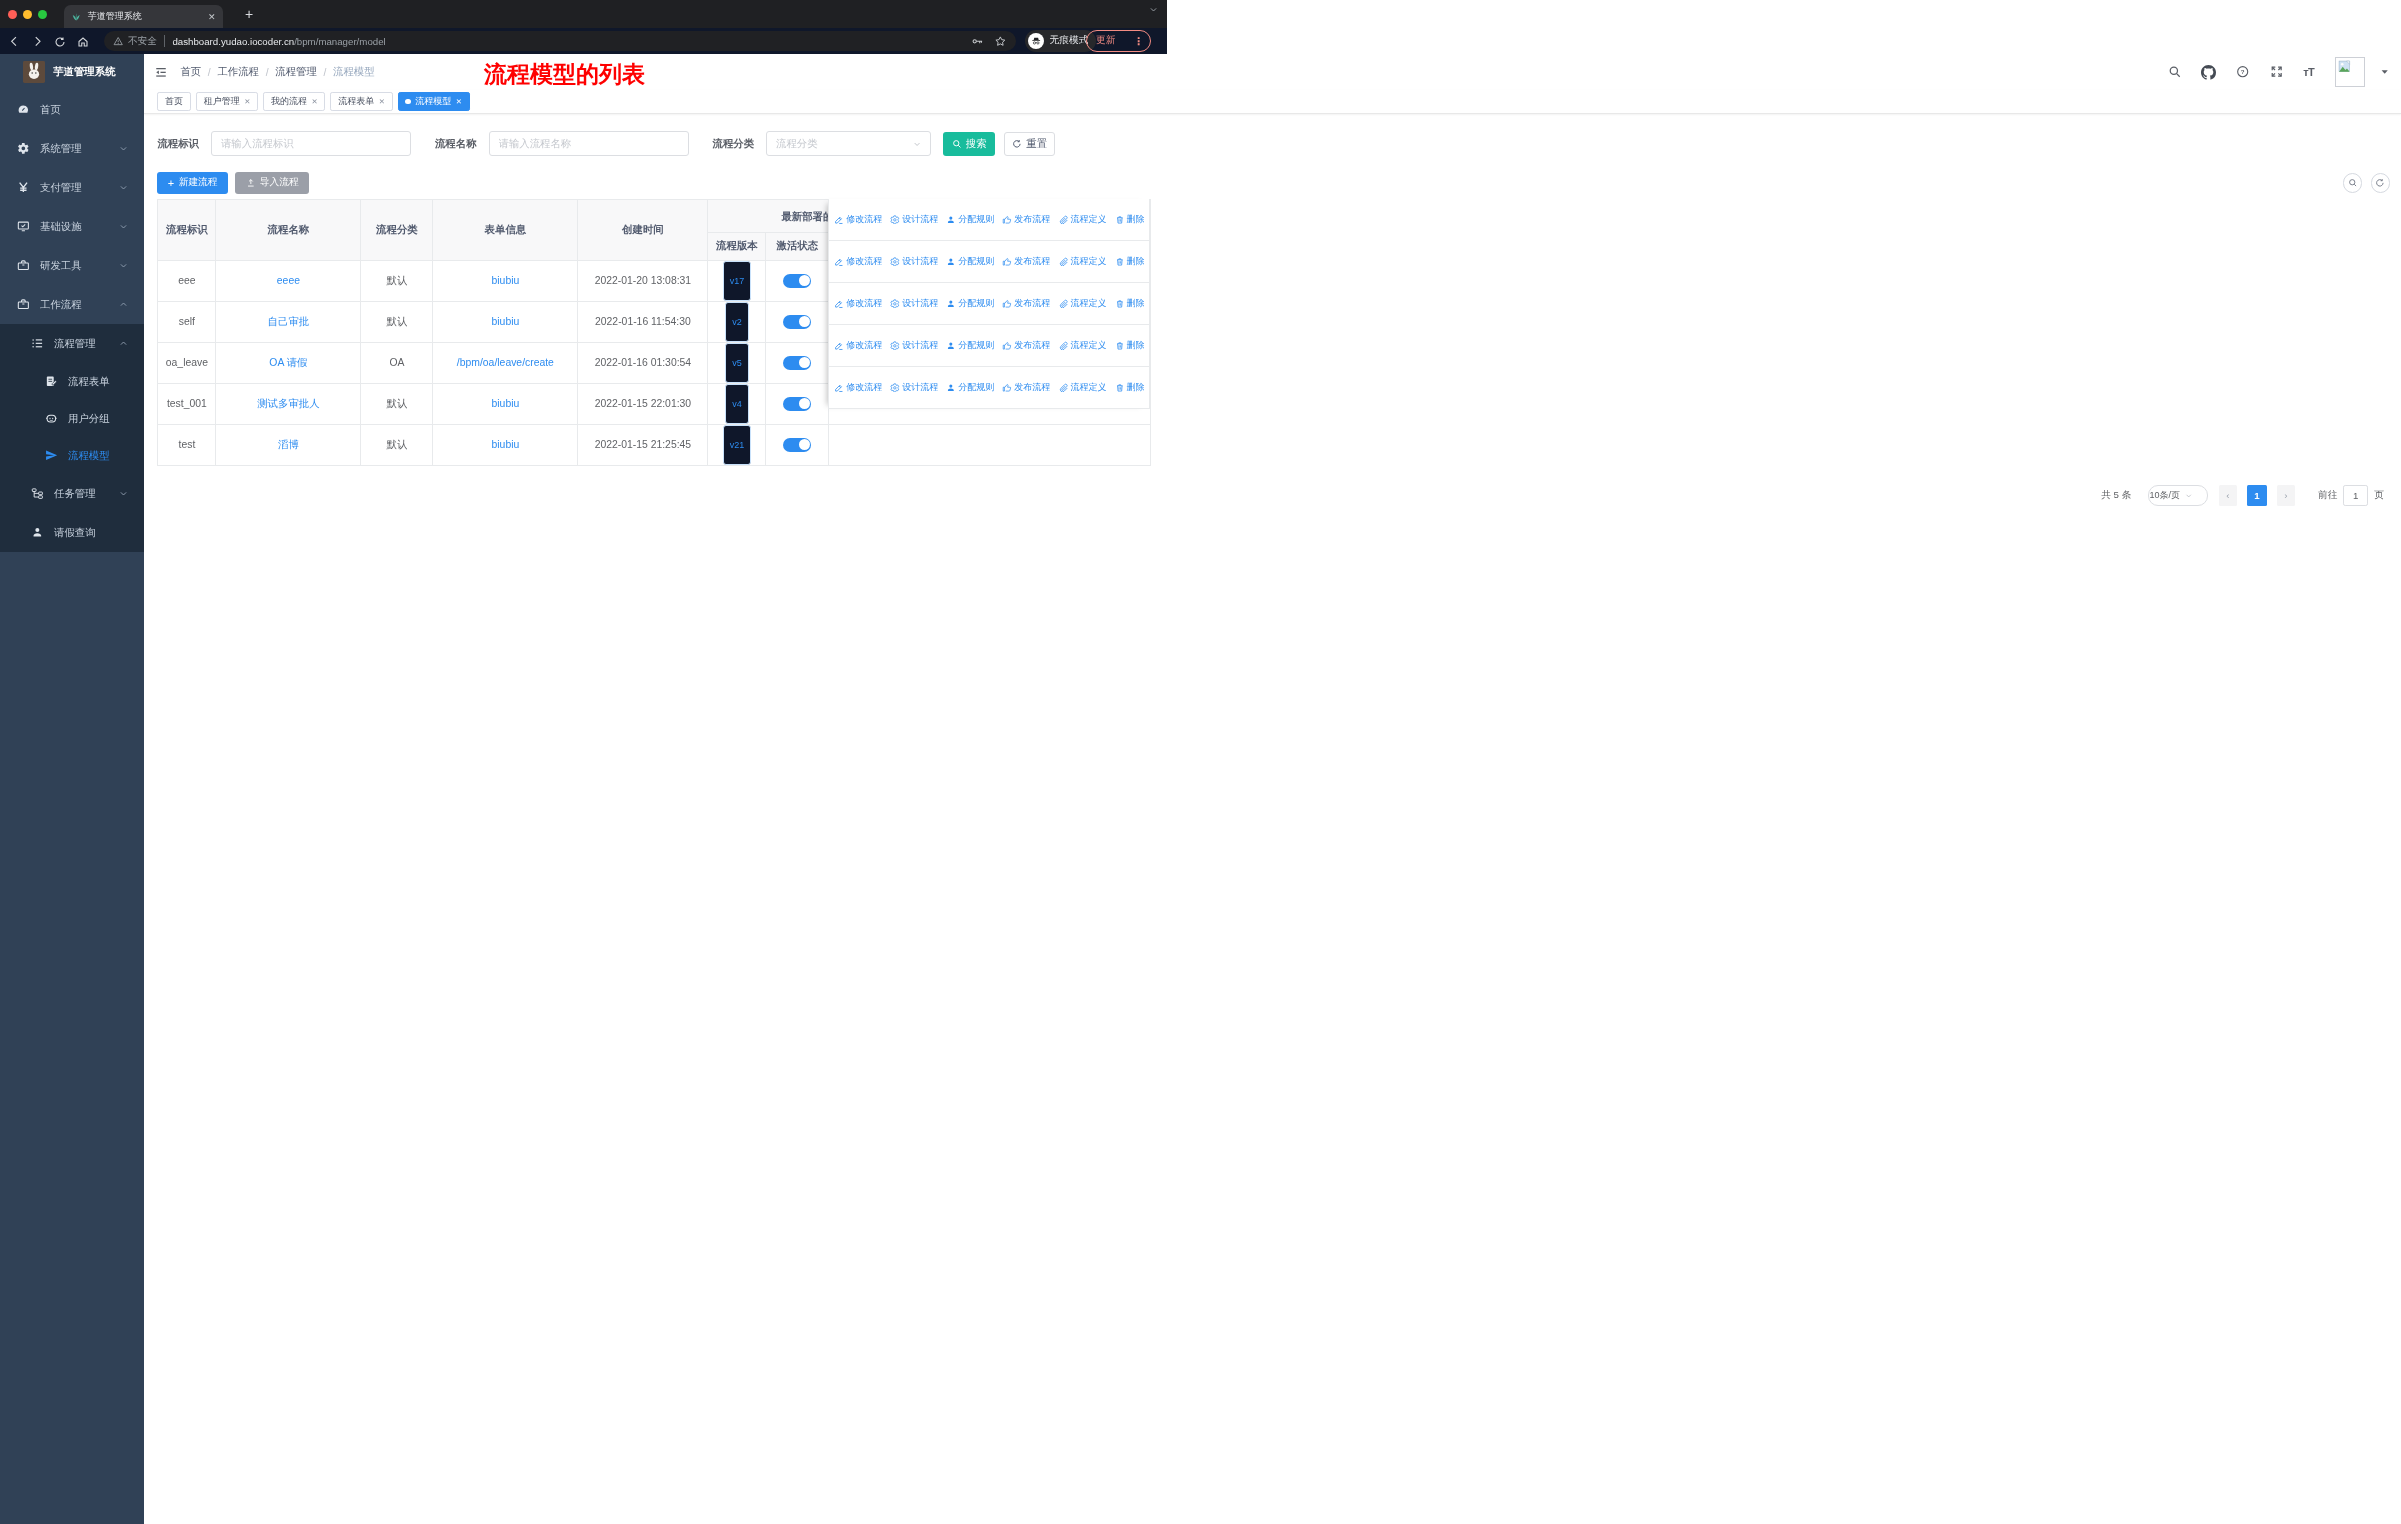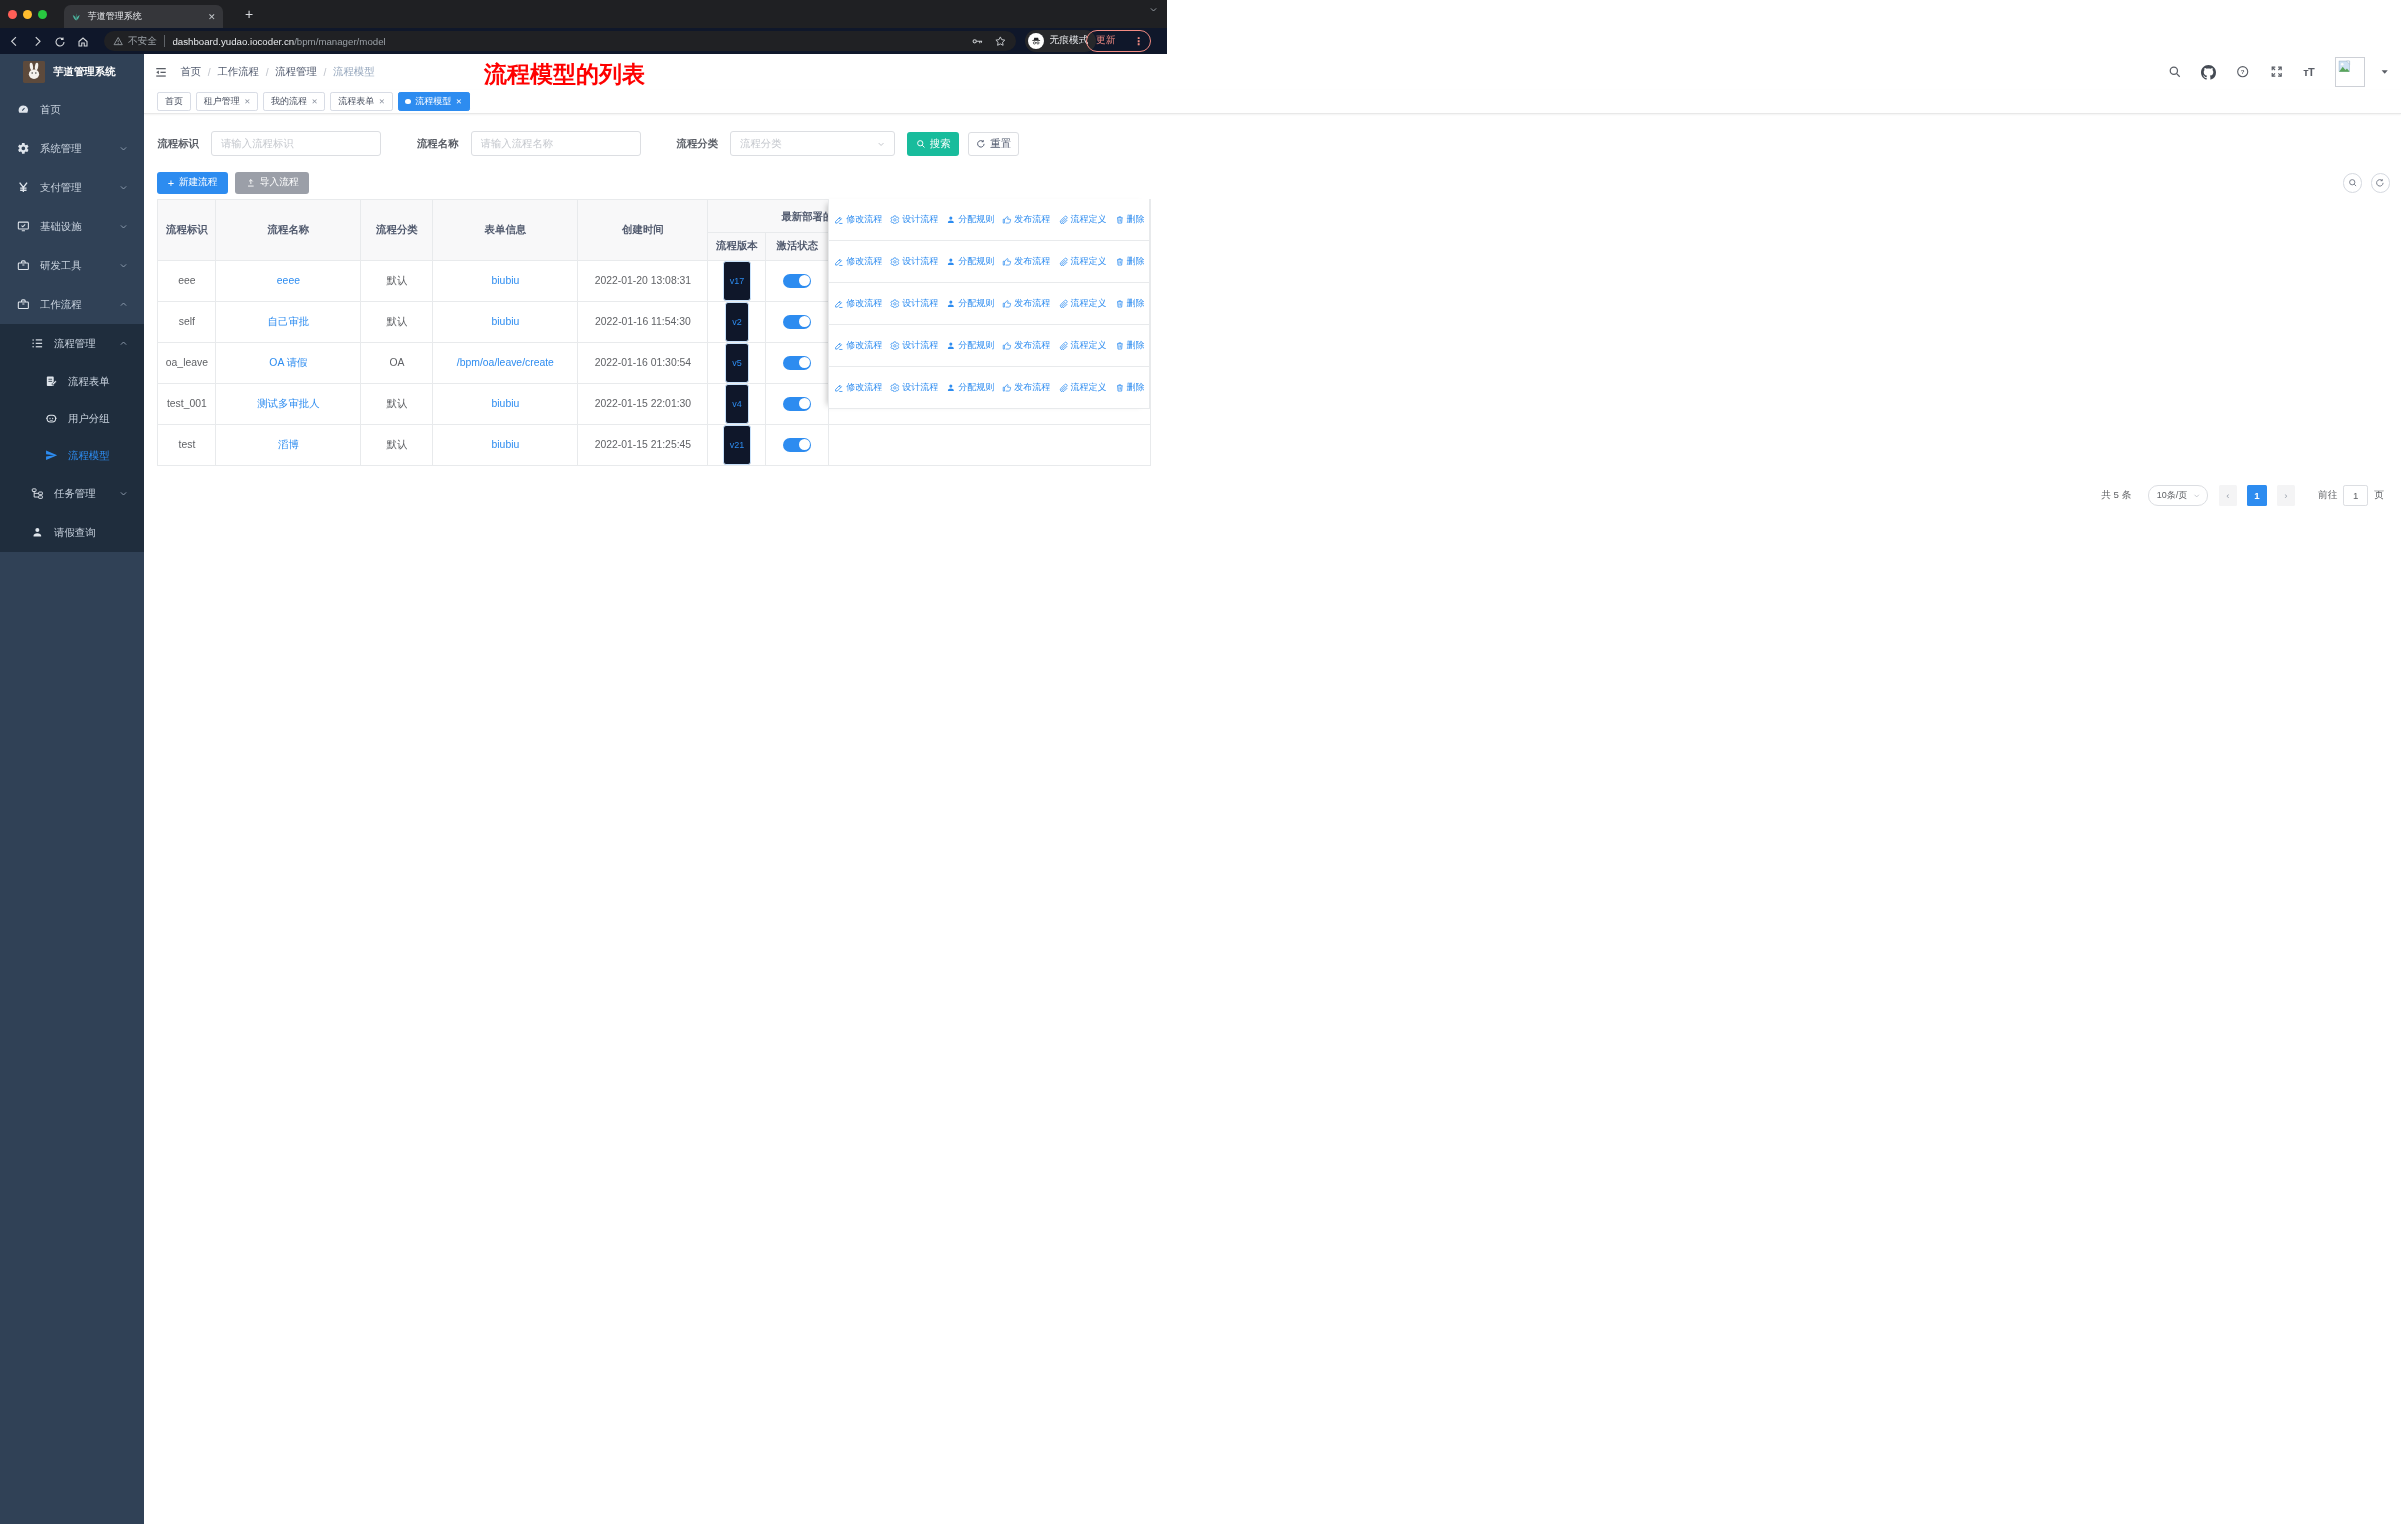--- a/index.html
+++ b/index.html
@@ -79,22 +79,22 @@
     font-size:9px; display:flex; align-items:center; gap:4.5px; padding:0 6.7px; cursor:pointer; }
   .tag .tclose { font-size:7.4px; color:#8c93a0; }
   .tag.active { background:#2d8cf0; border-color:#2d8cf0; color:#fff; }
   .tag.active .tclose { color:#fff; }
   .tag-dot { width:5.2px; height:5.2px; border-radius:50%; background:#fff; }
 
   .content { position:relative; padding:12.7px 17px 0 13.4px; }
 
   .filter-row { display:flex; align-items:center; margin-top:4.5px; height:25px; }
   .f-label { font-size:10.4px; font-weight:bold; color:#5a5e66; margin-right:12px; white-space:nowrap; }
-  .f-input { width:170px; height:25px; border:0.7px solid #dcdee2; border-radius:3px; padding:11px 9px;
-    font-size:10.4px; color:#515a6e; background:#fff; outline:none; margin-right:36px;
+  .f-input { width:200px; height:25px; border:0.7px solid #dcdee2; border-radius:3px; padding:11px 9px;
+    font-size:10.4px; color:#515a6e; background:#fff; outline:none; margin-right:24px;
     font-family:inherit; }
   .f-input::placeholder { color:#c5c8ce; }
   .f-select { width:165px; height:25px; border:0.7px solid #dcdee2; border-radius:3px; padding:0 9px;
     font-size:10.4px; color:#c5c8ce; display:flex; align-items:center; margin-right:12px; cursor:pointer; }
   .f-select .sel-chev { margin-left:auto; color:#b5b9bf; }
   .btn { height:24px; border-radius:3px; font-size:10.4px; display:inline-flex; align-items:center;
     justify-content:center; gap:4.5px; cursor:pointer; border:none; font-family:inherit; }
   .btn-search { width:52px; background:#18bc9c; color:#fff; }
   .btn-reset { width:51px; background:#fff; border:0.7px solid #dcdee2; color:#515a6e; margin-left:9px; }
 
@@ -128,21 +128,21 @@
     align-items:center; justify-content:center; font-size:10.4px; font-weight:bold; color:#515a6e; }
   .op-row { height:42px; background:#fff; border:0.7px solid #e8eaec; border-top:none; display:flex;
     align-items:center; justify-content:center; gap:8.2px; }
   .op-link { display:inline-flex; align-items:center; gap:2.2px; color:#2d8cf0; font-size:9px; cursor:pointer;
     white-space:nowrap; }
 
   .pagination { display:flex; align-items:center; justify-content:flex-end; margin-top:19.4px;
     font-size:9.7px; color:#606266; }
   .pg-total { margin-right:17px; }
   .pg-size { width:60px; height:21px; border:0.7px solid #dcdee2; border-radius:10px; display:flex;
-    align-items:center; justify-content:center; gap:5.2px; font-size:9px; color:#606266; cursor:pointer; }
+    align-items:center; gap:5.2px; font-size:9px; color:#606266; cursor:pointer; }
   .pg-btn { width:18px; height:21px; border-radius:1.5px; background:#f4f4f5; color:#9aa1ab; display:flex;
     align-items:center; justify-content:center; font-size:9.7px; margin-left:10.4px; cursor:pointer; }
   .pg-page { width:19.4px; height:21px; border-radius:1.5px; background:#2d8cf0; color:#fff; display:flex;
     align-items:center; justify-content:center; font-weight:bold; margin-left:10.4px; }
   .pg-goto { margin-left:23px; }
   .pg-input { width:25px; height:21px; border:0.7px solid #dcdee2; border-radius:2.2px; text-align:center;
     font-size:9.7px; color:#606266; margin:0 6px; outline:none; font-family:inherit; }
 </style>
 </head>
 <body>

